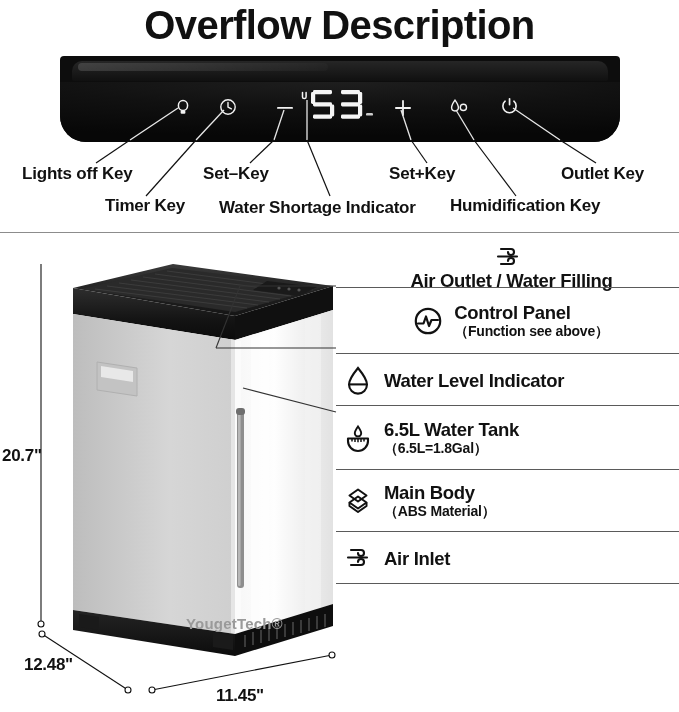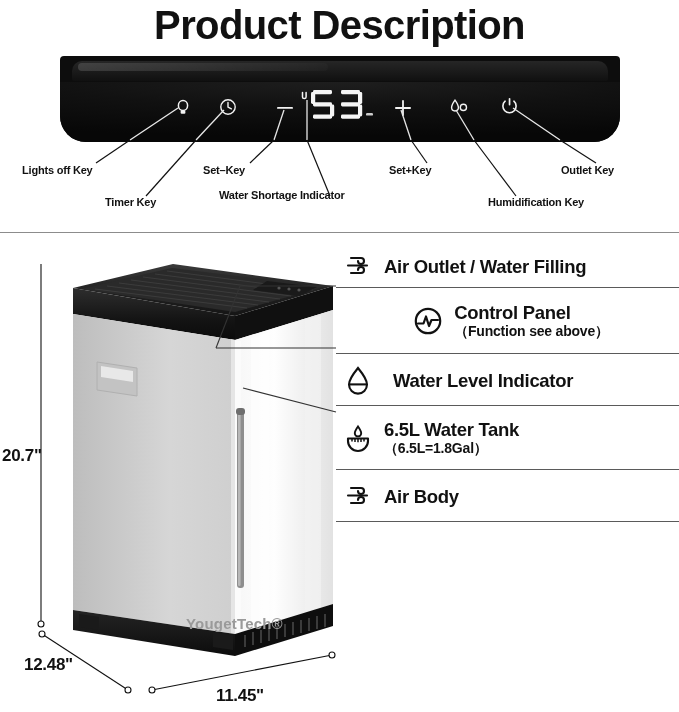--- a/index.html
+++ b/index.html
@@ -100,21 +100,21 @@
     width: 679px;
     height: 712px;
     pointer-events: none;
     z-index: 6;
   }
 
   
   .callout {
     position: absolute;
     z-index: 7;
-    font-size: 11px;
+    font-size: 17px;
     font-weight: 600;
     color: #111111;
     white-space: nowrap;
     letter-spacing: -0.2px;
   }
 
   
   .section-divider {
     position: absolute;
     left: 0;
@@ -209,21 +209,21 @@
     color: #9a9a9a;
     letter-spacing: 0.2px;
     white-space: nowrap;
   }
 </style>
 </head>
 <body>
 
 <div id="page">
 
-  <div class="page-title">Product Description</div>
+  <div class="page-title">Overflow Description</div>
 
   <div class="panel-photo">
     <div class="panel-sheen"></div>
   </div>
 
   <div class="ctrl-icon" style="left:175px; top:99px;">
     <svg width="16" height="18" viewBox="0 0 16 18">
       <ellipse cx="8" cy="6.5" rx="4.6" ry="5" fill="none" stroke="#f2f2f2" stroke-width="1.5"></ellipse>
       <rect x="5.6" y="11.6" width="4.8" height="3.2" rx="1.1" fill="#f2f2f2"></rect>
     </svg>
@@ -333,23 +333,23 @@
       <circle cx="42" cy="634" r="3"></circle>
       <circle cx="128" cy="690" r="3"></circle>
       <circle cx="152" cy="690" r="3"></circle>
       <circle cx="332" cy="655" r="3"></circle>
     </g>
   </svg>
 
   <div class="callout" style="left:22px;  top:164px;">Lights off Key</div>
   <div class="callout" style="left:105px; top:196px;">Timer Key</div>
   <div class="callout" style="left:203px; top:164px;">Set–Key</div>
-  <div class="callout" style="left:219px; top:189px;">Water Shortage Indicator</div>
+  <div class="callout" style="left:219px; top:198px;">Water Shortage Indicator</div>
   <div class="callout" style="left:389px; top:164px;">Set+Key</div>
-  <div class="callout" style="left:450px; top:196px;margin-left:38px;">Humidification Key</div>
+  <div class="callout" style="left:450px; top:196px;">Humidification Key</div>
   <div class="callout" style="left:561px; top:164px;">Outlet Key</div>
 
   <div class="section-divider"></div>
 
   <div class="product">
     <svg class="prod-svg" width="280" height="420" viewBox="0 0 280 420">
       <defs>
         <linearGradient id="gFront" x1="0" y1="0" x2="1" y2="0">
           <stop offset="0%" stop-color="#f7f7f7"></stop>
           <stop offset="40%" stop-color="#fefefe"></stop>
@@ -444,21 +444,21 @@
         <polygon points="24,356 44,359 44,372 24,369" fill="#1a1a1a"></polygon>
         <polygon points="158,374 178,377 178,392 158,389" fill="#1a1a1a"></polygon>
       </g>
     </svg>
   </div>
 
   <div class="brandmark">YougetTech®</div>
 
   <div class="features">
 
-    <div class="feature-row" style="height:44px;">
+    <div class="feature-row" style="height:44px;flex-direction:column;">
       <div class="feature-icon">
         <svg width="27" height="26" viewBox="0 0 27 26">
           <g fill="none" stroke="#111111" stroke-width="2.1" stroke-linecap="round">
             <path d="M6 5 H16 a3 3 0 1 1 -3 3"></path>
             <path d="M3 12.5 H22"></path>
             <path d="M6 20 H16 a3 3 0 1 0 -3 -3"></path>
           </g>
         </svg>
       </div>
       <div class="feature-text">
@@ -475,21 +475,21 @@
         </svg>
       </div>
       <div class="feature-text">
         <div class="feature-label">Control Panel</div>
         <div class="feature-sub">（Function see above）</div>
       </div>
       <div class="rule" style="width:343px;"></div>
     </div>
 
 
-    <div class="feature-row" style="height:52px;gap:9px;">
+    <div class="feature-row" style="height:52px;">
       <div class="feature-icon">
         <svg width="26" height="30" viewBox="0 0 26 30">
           <path d="M13 3 C13 3 4 14 4 19.6 A9 9 0 0 0 22 19.6 C22 14 13 3 13 3 Z" fill="none" stroke="#111111" stroke-width="2.1"></path>
           <line x1="5" y1="19.4" x2="21" y2="19.4" stroke="#111111" stroke-width="2.1"></line>
         </svg>
       </div>
       <div class="feature-text">
         <div class="feature-label">Water Level Indicator</div>
       </div>
       <div class="rule" style="width:343px;"></div>
@@ -509,33 +509,49 @@
           </g>
         </svg>
       </div>
       <div class="feature-text">
         <div class="feature-label">6.5L Water Tank</div>
         <div class="feature-sub">（6.5L=1.8Gal）</div>
       </div>
       <div class="rule" style="width:343px;"></div>
     </div>
 
+    <div class="feature-row" style="height:62px;">
+      <div class="feature-icon">
+        <svg width="30" height="30" viewBox="0 0 30 30">
+          <g fill="none" stroke="#111111" stroke-width="2" stroke-linejoin="round">
+            <path d="M15 3.5 L23.5 9.5 L15 15.5 L6.5 9.5 Z"></path>
+            <path d="M15 10.5 L23.5 16.5 L15 22.5 L6.5 16.5 Z"></path>
+            <path d="M6.5 16.5 L6.5 20 L15 26 L23.5 20 L23.5 16.5"></path>
+          </g>
+        </svg>
+      </div>
+      <div class="feature-text">
+        <div class="feature-label">Main Body</div>
+        <div class="feature-sub">（ABS Material）</div>
+      </div>
+      <div class="rule" style="width:343px;"></div>
+    </div>
 
     <div class="feature-row" style="height:52px;">
       <div class="feature-icon">
         <svg width="27" height="26" viewBox="0 0 27 26">
           <g fill="none" stroke="#111111" stroke-width="2.1" stroke-linecap="round">
             <path d="M6 5 H16 a3 3 0 1 1 -3 3"></path>
             <path d="M3 12.5 H22"></path>
             <path d="M6 20 H16 a3 3 0 1 0 -3 -3"></path>
           </g>
         </svg>
       </div>
       <div class="feature-text">
-        <div class="feature-label">Air Body</div>
+        <div class="feature-label">Air Inlet</div>
       </div>
       <div class="rule" style="width:343px;"></div>
     </div>
 
   </div>
 
   <div class="dim-label dim-h">20.7"</div>
   <div class="dim-label dim-d">12.48"</div>
   <div class="dim-label dim-w">11.45"</div>
 

